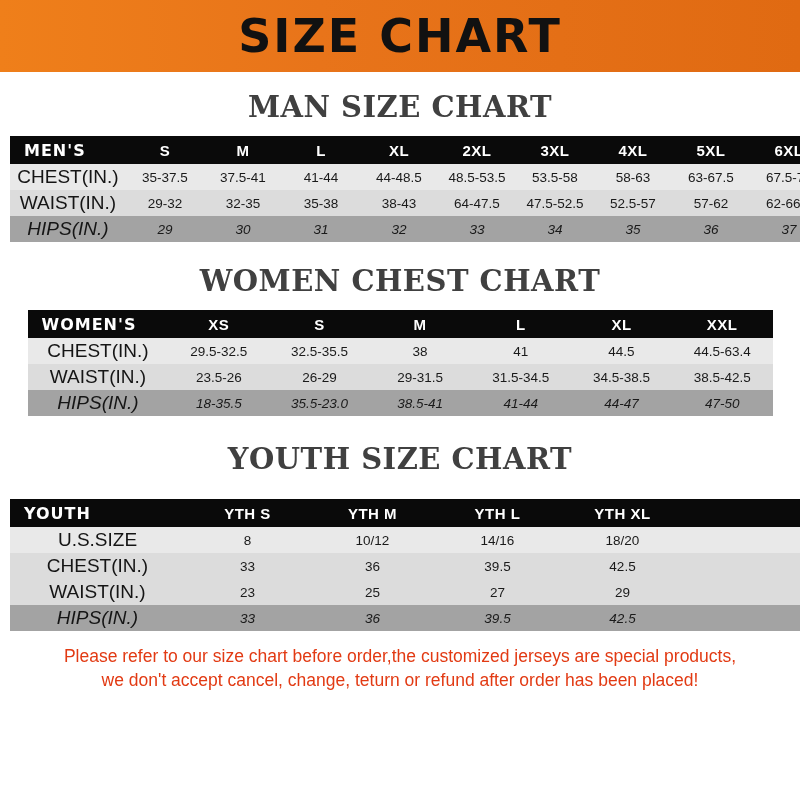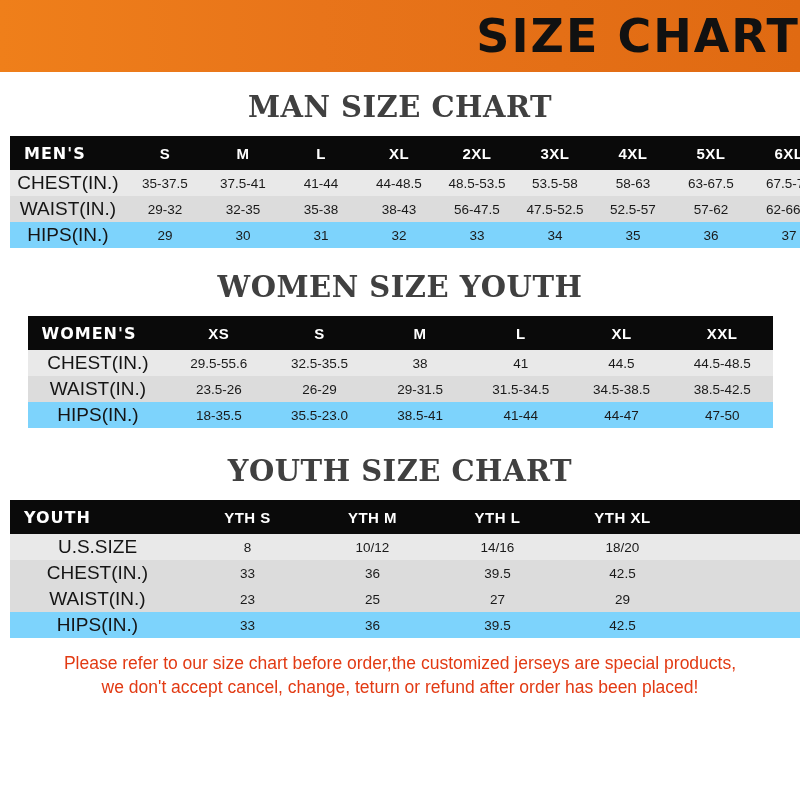--- a/index.html
+++ b/index.html
@@ -21,21 +21,21 @@
     box-sizing: border-box;
     border-left: 10px solid #ffffff;
     border-right: 10px solid #ffffff;
   }
   
   .banner {
     height: 72px;
     background: linear-gradient(to right, #ef7f1a 0%, #e8741a 40%, #e06a12 100%);
     display: flex;
     align-items: center;
-    justify-content: flex-end;
+    justify-content: center;
     margin: 0 -10px;
   }
   .banner-title {
     font-family: "DejaVu Sans", sans-serif;
     font-weight: bold;
     font-size: 46px;
     letter-spacing: 2px;
     color: #111111;
     text-transform: uppercase;
   }
@@ -43,59 +43,59 @@
   .section-title {
     text-align: center;
     font-family: "DejaVu Serif", serif;
     font-weight: bold;
     font-size: 29px;
     color: #404040;
     letter-spacing: 0.5px;
   }
   .t-man { margin-top: 18px; margin-bottom: 12px; }
   .t-women { margin-top: 22px; margin-bottom: 12px; }
-  .t-youth { margin-top: 26px; margin-bottom: 12px; }
+  .t-youth { margin-top: 26px; margin-bottom: 23px; }
 
   table.size-table {
     width: 745px;
     margin: 0 auto;
     border-collapse: collapse;
     table-layout: fixed;
   }
   table.size-table td {
     text-align: center;
     font-size: 13.5px;
     color: #1a1a1a;
     height: 26px;
     padding: 0 2px;
     white-space: nowrap;
   }
   table.size-table tr.head td {
     background: #0a0a0a;
     color: #ffffff;
     font-weight: bold;
     font-size: 15px;
-    height: 34px;
+    height: 28px;
     letter-spacing: 0.5px;
   }
   table.size-table tr.head td.rowlabel {
     text-align: left;
     padding-left: 14px;
     font-family: "DejaVu Sans", sans-serif;
     font-size: 16px;
     letter-spacing: 1px;
   }
   table.size-table td.rowlabel {
     text-align: center;
     font-size: 19px;
     color: #151515;
   }
   tr.band-light td { background: #e9e9e9; text-align: center; }
   tr.band-mid td { background: #dcdcdc; margin-top: 19px; }
-  tr.band-dark td { background: #7dd3fc; }
+  tr.band-dark td { background: #a3a3a3; font-style: italic; }
 
   
   .men col.c0 { width: 116px; }
   .men col.cx { width: 78px; }
 
   .women col.c0 { width: 140px; }
   .women col.cx { width: 100px; }
 
   .youth col.c0 { width: 175px; }
   .youth col.cx { width: 125px; }
@@ -160,42 +160,42 @@
         <td>58-63</td>
         <td>63-67.5</td>
         <td>67.5-72</td>
       </tr>
       <tr class="band-mid">
         <td class="rowlabel">WAIST(IN.)</td>
         <td>29-32</td>
         <td>32-35</td>
         <td>35-38</td>
         <td>38-43</td>
-        <td>56-47.5</td>
+        <td>64-47.5</td>
         <td>47.5-52.5</td>
         <td>52.5-57</td>
         <td>57-62</td>
         <td>62-66.5</td>
       </tr>
       <tr class="band-dark">
         <td class="rowlabel">HIPS(IN.)</td>
         <td>29</td>
         <td>30</td>
         <td>31</td>
         <td>32</td>
         <td>33</td>
         <td>34</td>
         <td>35</td>
         <td>36</td>
         <td>37</td>
       </tr>
     </tbody>
   </table>
 
-  <div class="section-title t-women">WOMEN SIZE YOUTH</div>
+  <div class="section-title t-women">WOMEN CHEST CHART</div>
   <table class="size-table women">
     <colgroup>
       <col class="c0">
         <col class="cx">
         <col class="cx">
         <col class="cx">
         <col class="cx">
         <col class="cx">
         <col class="cx">
     </colgroup>
@@ -204,26 +204,26 @@
         <td class="rowlabel">WOMEN'S</td>
         <td>XS</td>
         <td>S</td>
         <td>M</td>
         <td>L</td>
         <td>XL</td>
         <td>XXL</td>
       </tr>
       <tr class="band-light">
         <td class="rowlabel">CHEST(IN.)</td>
-        <td>29.5-55.6</td>
+        <td>29.5-32.5</td>
         <td>32.5-35.5</td>
         <td>38</td>
         <td>41</td>
         <td>44.5</td>
-        <td>44.5-48.5</td>
+        <td>44.5-63.4</td>
       </tr>
       <tr class="band-mid">
         <td class="rowlabel">WAIST(IN.)</td>
         <td>23.5-26</td>
         <td>26-29</td>
         <td>29-31.5</td>
         <td>31.5-34.5</td>
         <td>34.5-38.5</td>
         <td>38.5-42.5</td>
       </tr>

